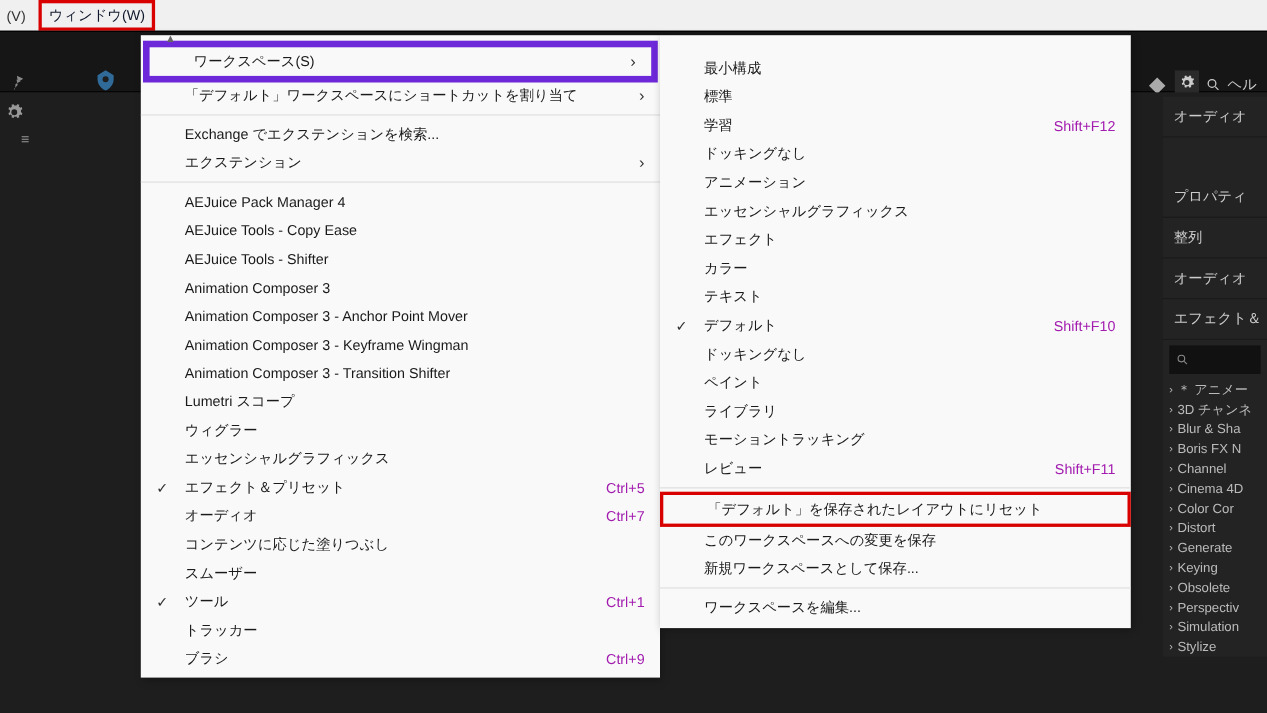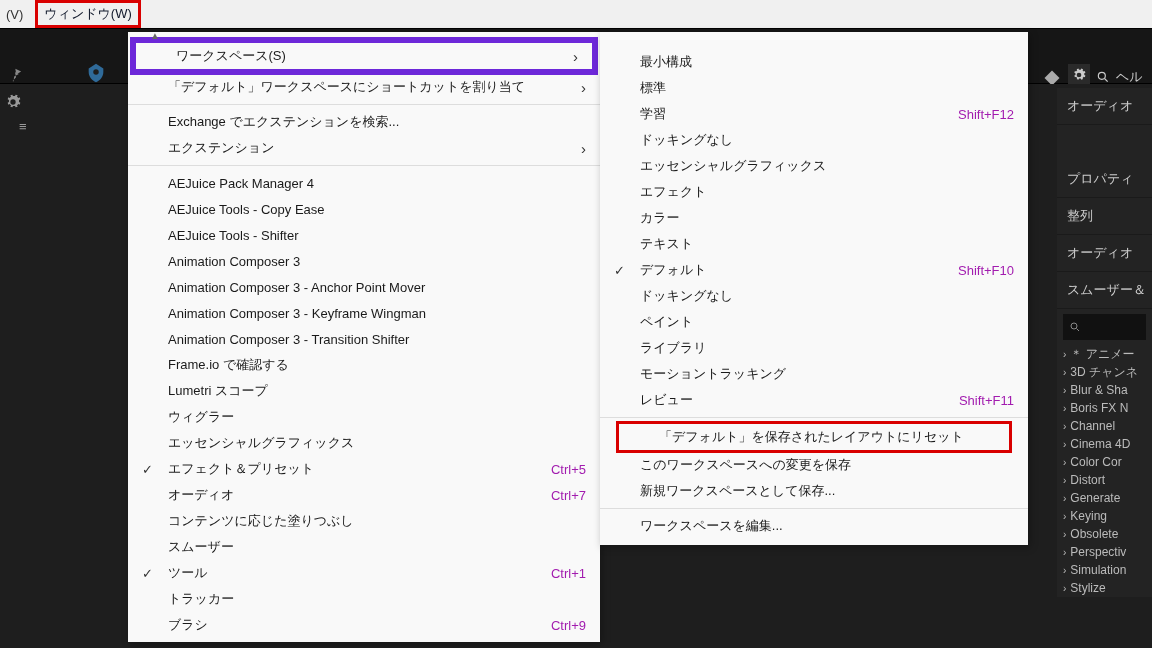--- a/index.html
+++ b/index.html
@@ -148,21 +148,21 @@
   top: 32px;
   left: 600px;
   width: 428px;
   background: #f9f9f9;
   box-shadow: 2px 2px 8px rgba(0,0,0,0.3);
   padding-top: 17px;
   padding-bottom: 6px;
 }
 .highlight-reset {
   border: 3px solid #d90000;
-  margin: -1px 16px;
+  margin: -1px 0;
 }
 .right-panel {
   position: absolute;
   top: 88px;
   right: 0;
   width: 95px;
   background: #232323;
 }
 .right-row {
   height: 37px;
@@ -253,21 +253,21 @@
 </div>
 
 <span class="skip-start-icon">▐◀</span>
 
 <div class="right-panel">
   <div class="right-row">オーディオ</div>
   <div style="height:36px"></div>
   <div class="right-row">プロパティ</div>
   <div class="right-row">整列</div>
   <div class="right-row">オーディオ</div>
-  <div class="right-row">スムーザー＆</div>
+  <div class="right-row">エフェクト＆</div>
   <div class="right-search">
     <svg width="12" height="12" viewBox="0 0 24 24">
         <circle cx="10" cy="10" r="6" fill="none" stroke="currentColor" stroke-width="2"></circle>
         <path d="M15 15l5 5" stroke="currentColor" stroke-width="2"></path>
       </svg>
   </div>
   <div class="tree-item">
       <span class="ch">›</span>
       <span>＊ アニメー</span>
     </div>
@@ -361,23 +361,20 @@
   <div class="menu-item">
       <span>Animation Composer 3 - Anchor Point Mover</span>
     </div>
   <div class="menu-item">
       <span>Animation Composer 3 - Keyframe Wingman</span>
     </div>
   <div class="menu-item">
       <span>Animation Composer 3 - Transition Shifter</span>
     </div>
   <div class="menu-item">
-      <span>Frame.io で確認する</span>
-    </div>
-  <div class="menu-item">
       <span>Lumetri スコープ</span>
     </div>
   <div class="menu-item">
       <span>ウィグラー</span>
     </div>
   <div class="menu-item">
       <span>エッセンシャルグラフィックス</span>
     </div>
   <div class="menu-item">
     <span class="check">✓</span>
@@ -414,20 +411,23 @@
     </div>
   <div class="menu-item">
       <span>標準</span>
     </div>
   <div class="menu-item">
     <span>学習</span>
     <span class="shortcut">Shift+F12</span>
   </div>
   <div class="menu-item">
       <span>ドッキングなし</span>
+    </div>
+  <div class="menu-item">
+      <span>アニメーション</span>
     </div>
   <div class="menu-item">
       <span>エッセンシャルグラフィックス</span>
     </div>
   <div class="menu-item">
       <span>エフェクト</span>
     </div>
   <div class="menu-item">
       <span>カラー</span>
     </div>

